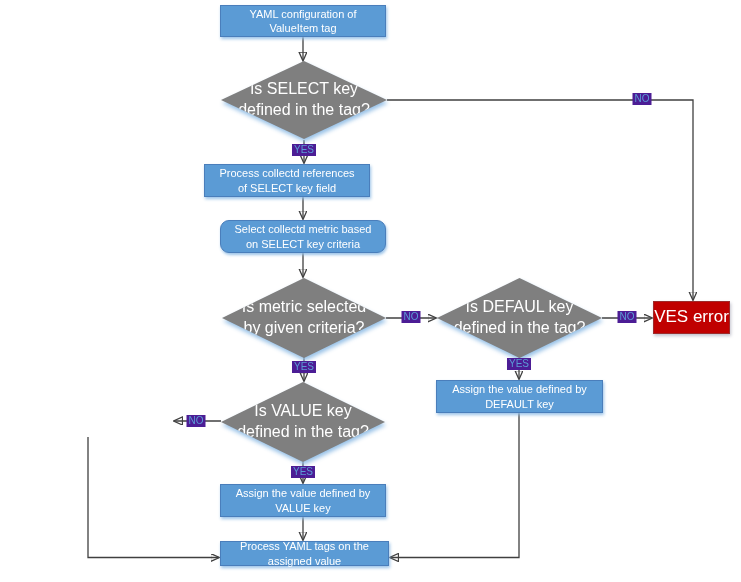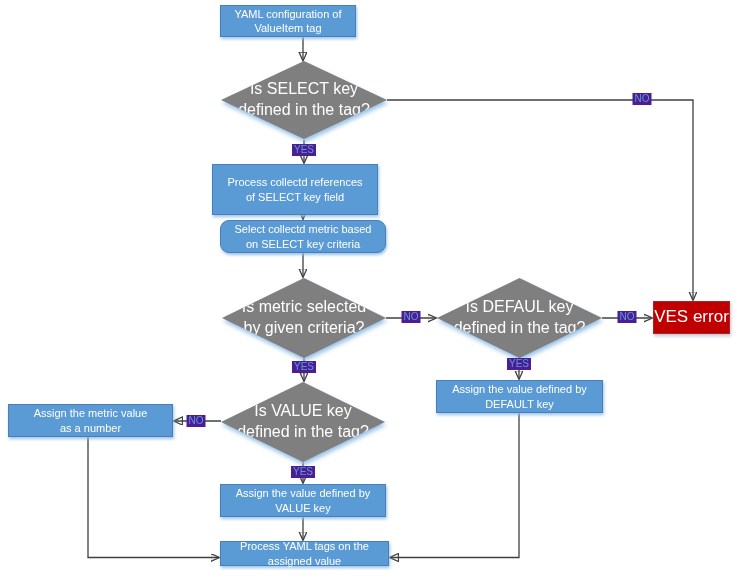--- a/index.html
+++ b/index.html
@@ -75,29 +75,29 @@
     <path d="M304,357 L304,381" marker-end="url(#arrow)"></path>
     <path d="M602,318 L652,318" marker-end="url(#arrow)"></path>
     <path d="M519,357 L519,379" marker-end="url(#arrow)"></path>
     <path d="M519,413 L519,557.5 L390,557.5" marker-end="url(#arrow)"></path>
     <path d="M221,421 L174,421" marker-end="url(#arrow)"></path>
     <path d="M303,462 L303,483" marker-end="url(#arrow)"></path>
     <path d="M303,517 L303,540" marker-end="url(#arrow)"></path>
     <path d="M88,437 L88,557.5 L219,557.5" marker-end="url(#arrow)"></path>
   </svg>
 
-  <div class="node process" style="left:220px;top:5px;width:136px;height:32px;">YAML configuration of
+  <div class="node process" style="left:220px;top:5px;width:166px;height:32px;">YAML configuration of
 ValueItem tag</div>
 
   <div class="diamond-wrap" style="left:221px;top:61px;width:166px;height:78px;">
     <div class="diamond">Is SELECT key
 defined in the tag?</div>
   </div>
 
-  <div class="node process" style="left:212px;top:164px;width:166px;height:51px;">Process collectd references
+  <div class="node process" style="left:204px;top:164px;width:166px;height:33px;">Process collectd references
 of SELECT key field</div>
 
   <div class="node process" style="left:220px;top:220px;width:166px;height:33px;border-radius:9px;">Select collectd metric based
 on SELECT key criteria</div>
 
   <div class="diamond-wrap" style="left:222px;top:278px;width:164px;height:80px;">
     <div class="diamond">Is metric selected
 by given criteria?</div>
   </div>
 
@@ -109,22 +109,20 @@
   <div class="node error" style="left:653px;top:301px;width:77px;height:33px;">VES error</div>
 
   <div class="node process" style="left:436px;top:380px;width:167px;height:33px;">Assign the value defined by
 DEFAULT key</div>
 
   <div class="diamond-wrap" style="left:221px;top:382px;width:164px;height:80px;">
     <div class="diamond">Is VALUE key
 defined in the tag?</div>
   </div>
 
-  <div class="node process" style="left:8px;top:404px;width:165px;height:33px;">Assign the metric value
-as a number</div>
 
   <div class="node process" style="left:220px;top:484px;width:166px;height:33px;">Assign the value defined by
 VALUE key</div>
 
   <div class="node process" style="left:220px;top:541px;width:169px;height:25px;">Process YAML tags on the
 assigned value</div>
 
   <span class="edge-label" style="left:304px;top:150px;">YES</span>
   <span class="edge-label" style="left:642px;top:99px;">NO</span>
   <span class="edge-label" style="left:411px;top:317px;">NO</span>

